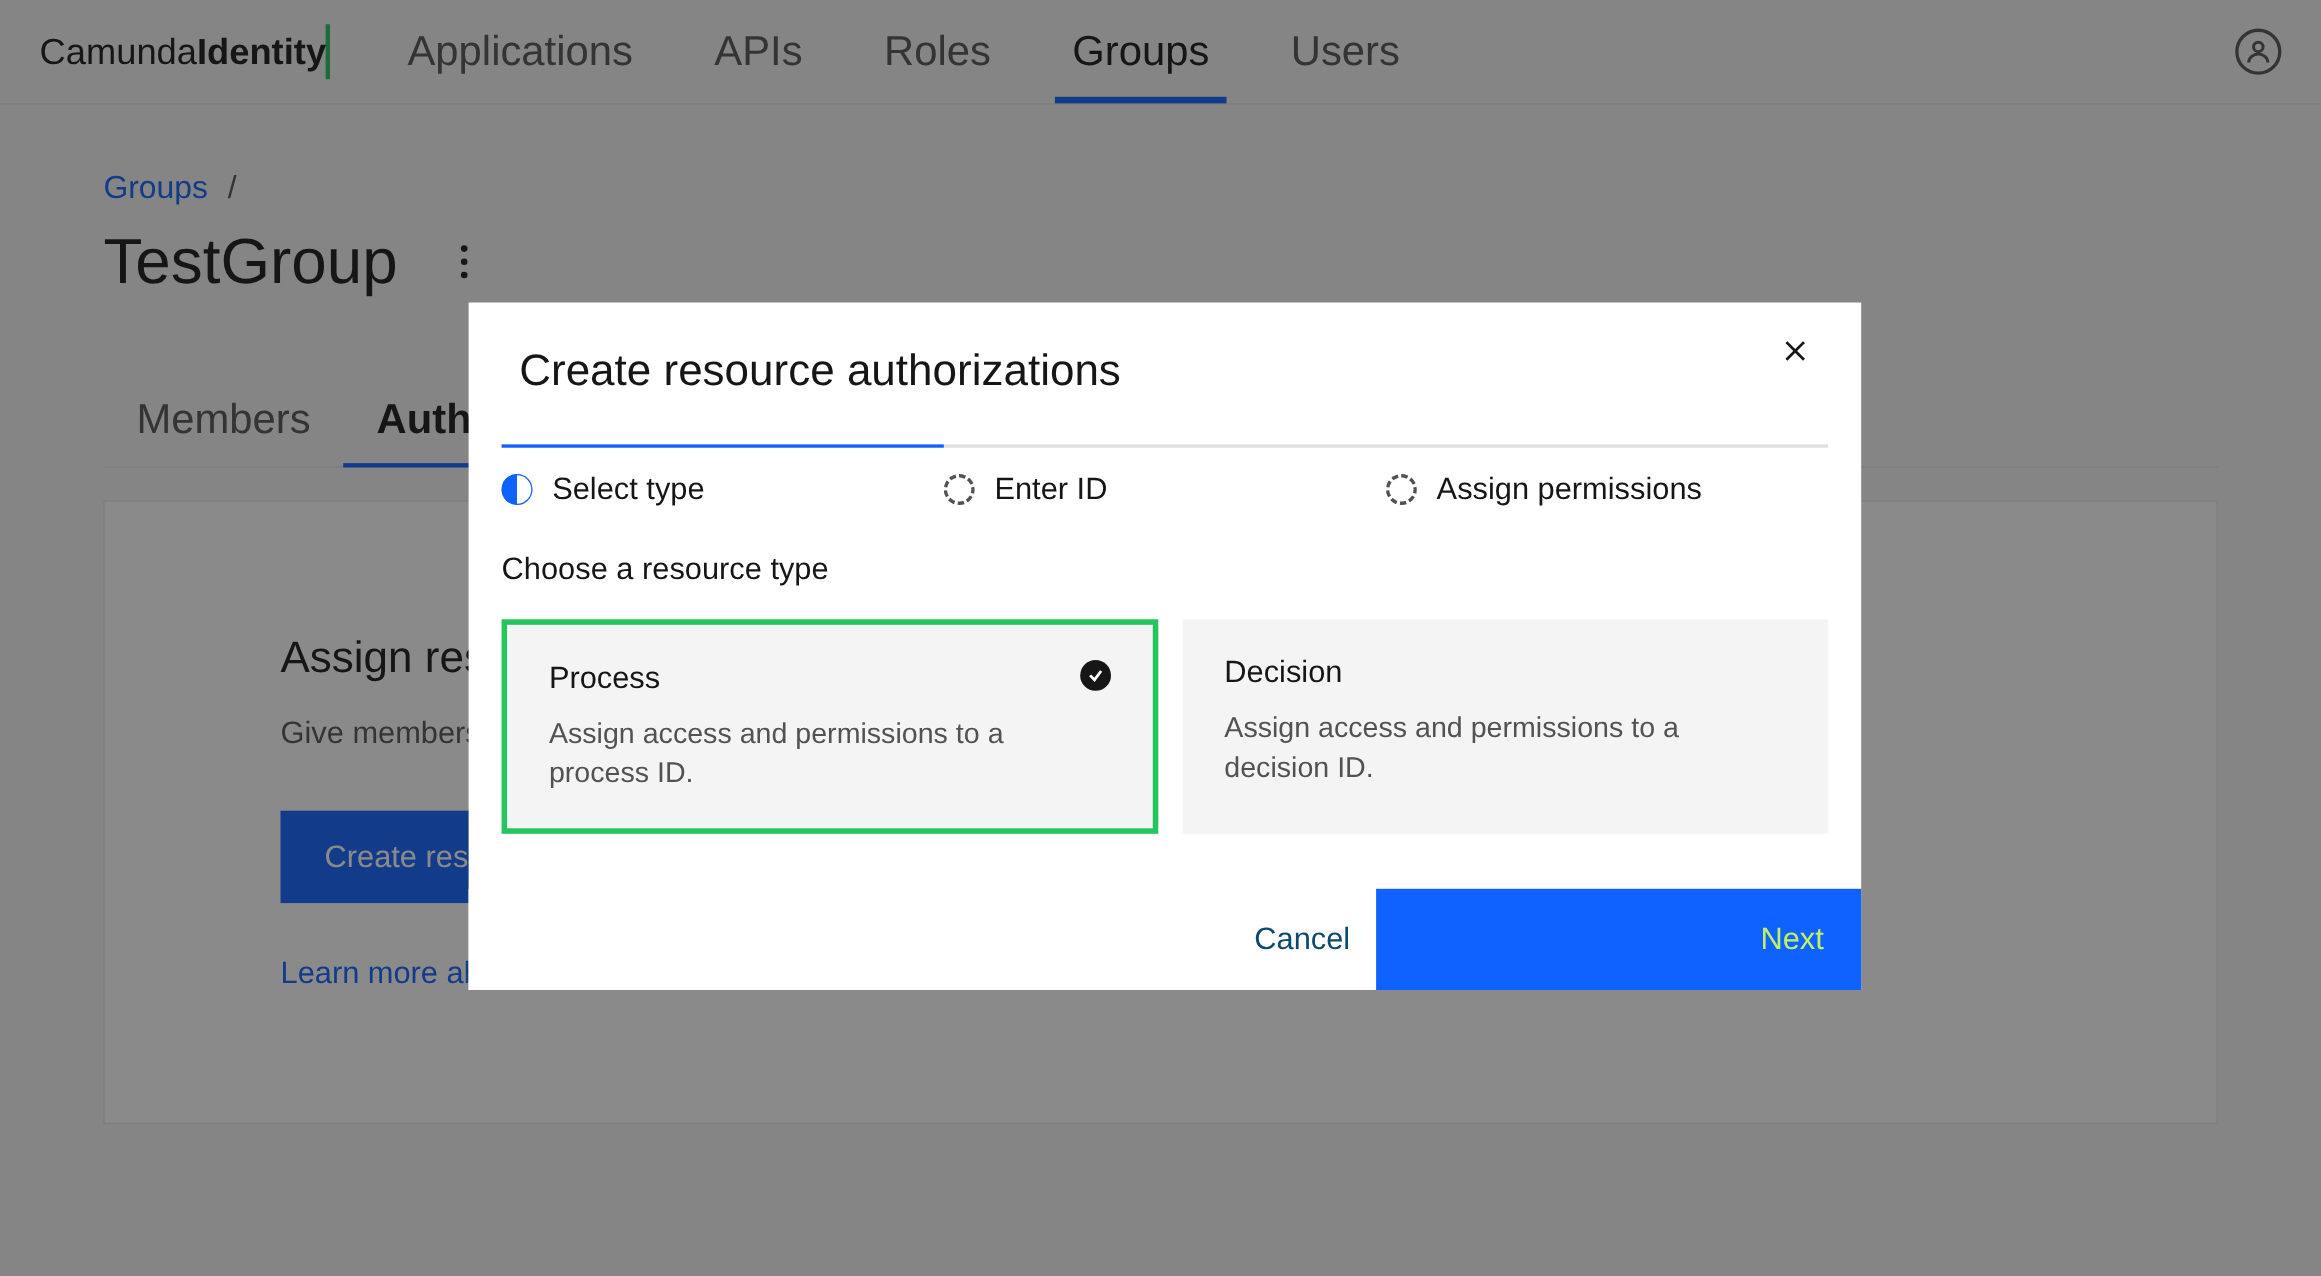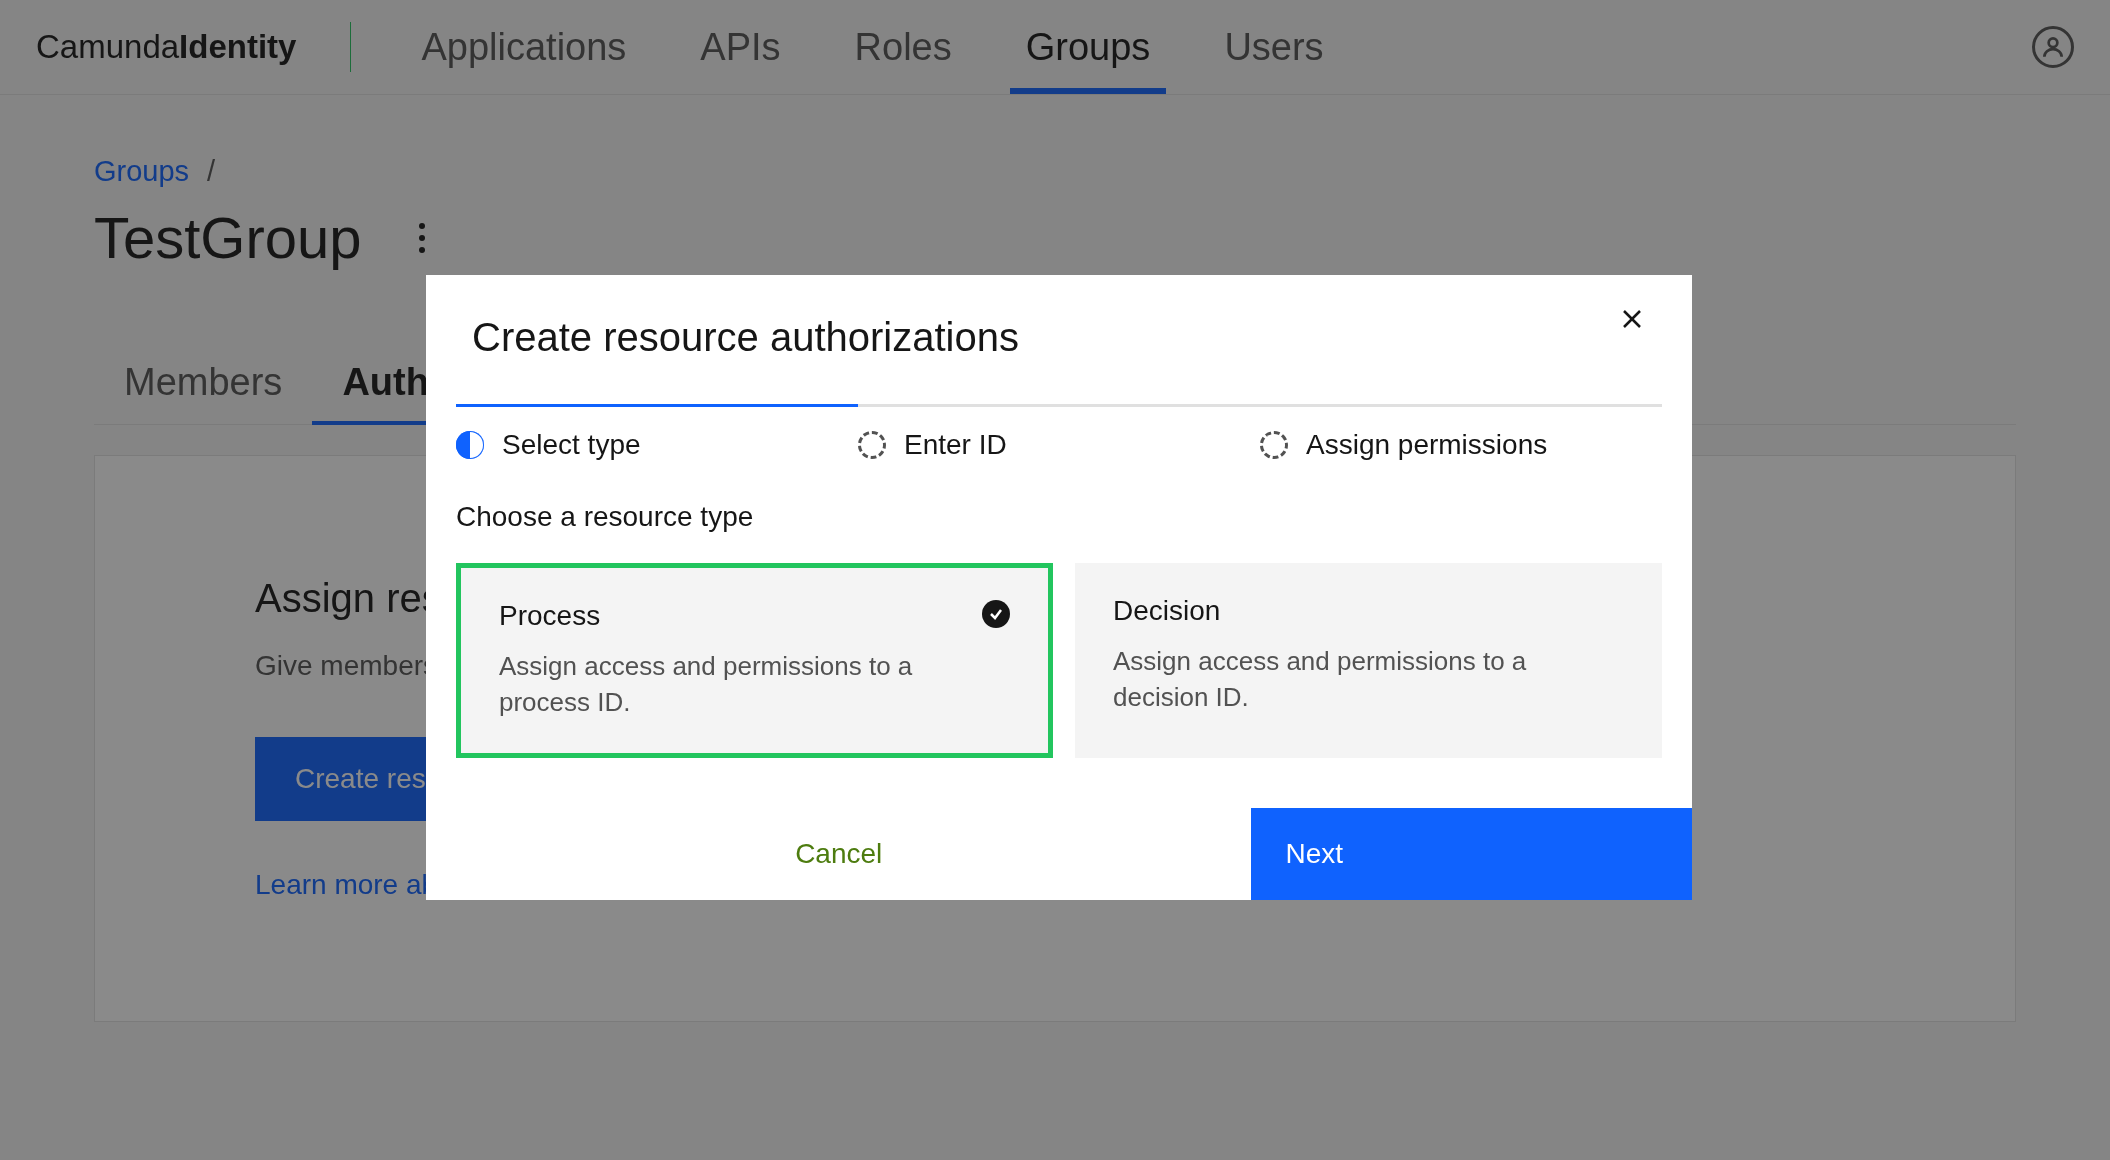--- a/index.html
+++ b/index.html
@@ -19,22 +19,21 @@
       background: #f4f4f4;
       height: 95px;
       display: flex;
       align-items: center;
       padding: 0 36px;
       border-bottom: 1px solid #e0e0e0;
     }
     .brand {
       font-size: 33px;
       color: #161616;
-      padding-right: 54px;
-      border-right: 1px solid #22c55e;
+      border-right: 4px solid #22c55e;
       height: 50px;
       display: flex;
       align-items: center;
     }
     .brand-bold {
       font-weight: 600;
     }
     .nav {
       display: flex;
       margin-left: 70px;
@@ -311,36 +310,36 @@
     }
     .card-check svg {
       width: 16px;
       height: 16px;
     }
     .modal-footer {
       display: flex;
     }
     .cancel-btn {
       flex: 0 0 65.2%;
-      padding: 30px 34px;
-      font-size: 28px;
-      color: #4d7c0f;
+      padding: 30px 24px;
+      font-size: 28px;
+      color: #0c4a6e;
       background: #fff;
       border: none;
-      text-align: center;
+      text-align: right;
       cursor: pointer;
     }
     .next-btn {
       flex: 1;
       padding: 30px 34px;
       font-size: 28px;
-      color: #ffffff;
+      color: #bef264;
       background: #0f62fe;
       border: none;
-      text-align: left;
+      text-align: right;
       cursor: pointer;
     }
   </style>
 </head>
 <body>
 
 <div class="header">
   <div class="brand">
     <span>Camunda </span>
       <span class="brand-bold">Identity</span>

